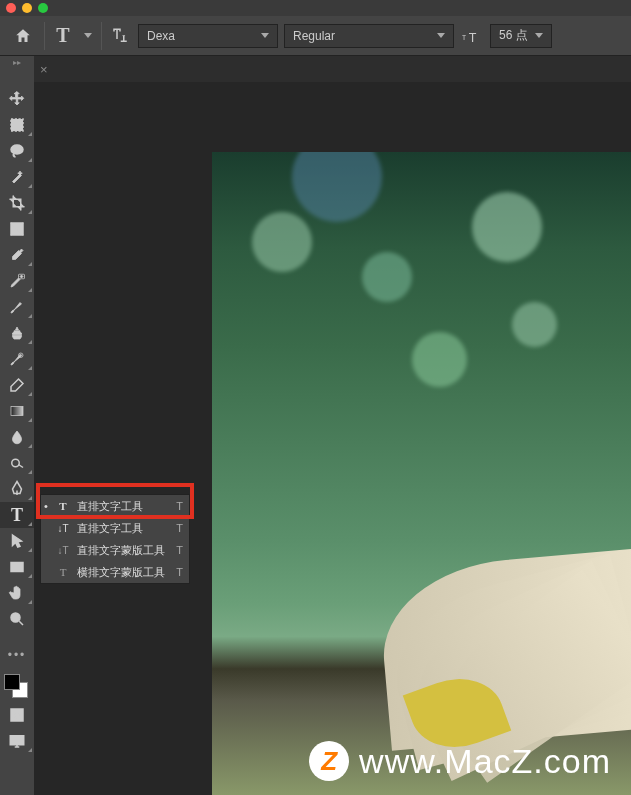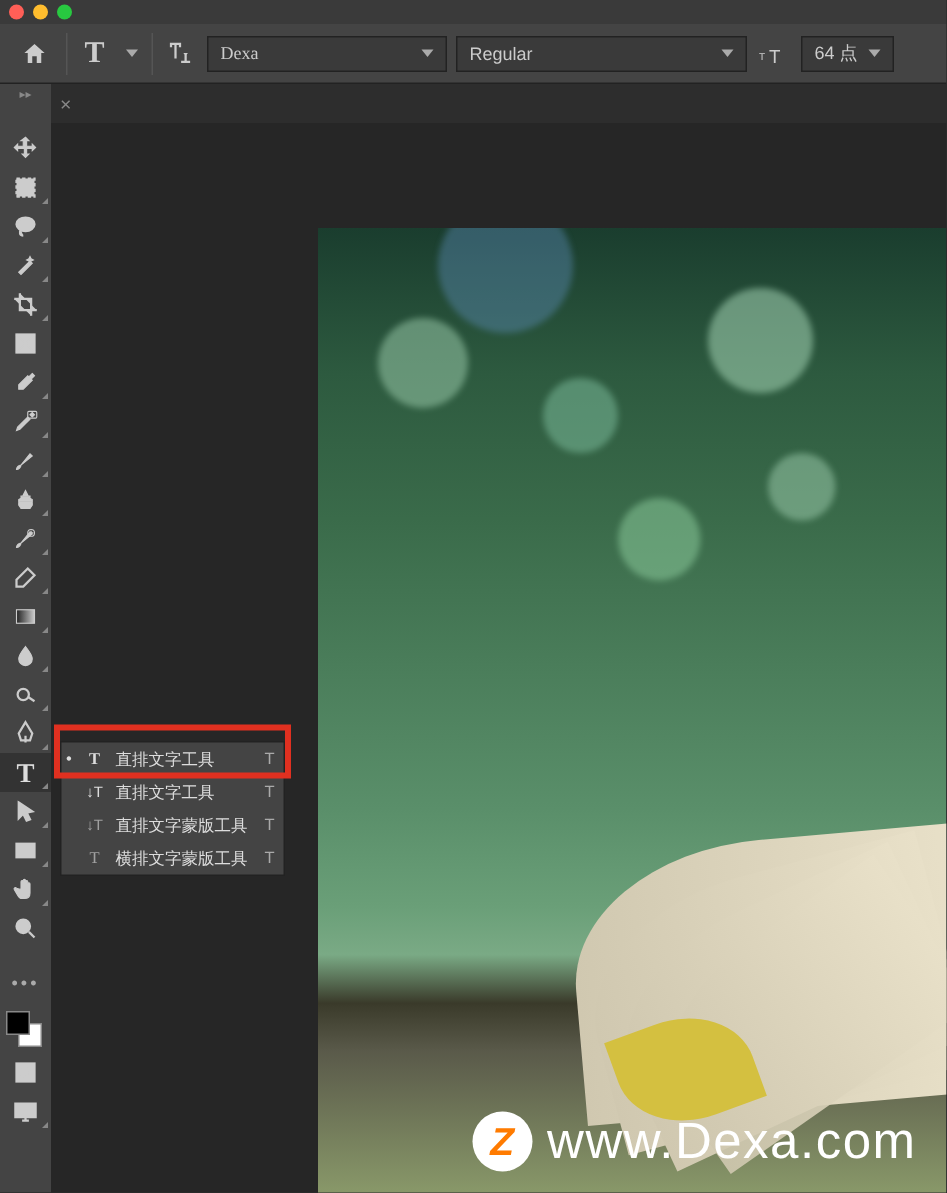--- a/index.html
+++ b/index.html
@@ -14,22 +14,22 @@
     
     
     .toolbar { height: 40px; background: #444; display: flex; align-items: center; padding: 0 8px; gap: 6px; border-bottom: 1px solid #222; }
     .home-btn { width: 30px; height: 28px; display: flex; align-items: center; justify-content: center; }
     .home-btn svg { width: 18px; height: 18px; fill: #ccc; }
     .divider-v { width: 1px; height: 28px; background: #555; }
     .tool-icon { width: 24px; height: 24px; display: flex; align-items: center; justify-content: center; color: #ccc; }
     .tool-dropdown { width: 14px; display: flex; align-items: center; justify-content: center; }
     .text-orient svg { width: 18px; height: 18px; fill: #ccc; }
     .font-select { background: #3a3a3a; border: 1px solid #222; height: 24px; display: flex; align-items: center; padding: 0 8px; color: #ccc; }
-    .font-family { width: 160px; font-family: Liberation Serif, serif; }
-    .font-style { width: 194px; }
+    .font-family { width: 140px; }
+    .font-style { width: 170px; }
     .select-arrow { margin-left: auto; }
     .size-icon svg { width: 20px; height: 16px; fill: #ccc; }
     .size-select { width: 62px; }
     
     
     .tabbar { height: 26px; background: #2d2d2d; display: flex; align-items: center; padding-left: 40px; color: #999; font-size: 11px; }
     .tab { display: flex; align-items: center; gap: 6px; }
     .tab-close { cursor: pointer; color: #888; font-size: 13px; }
     
     
@@ -117,21 +117,21 @@
         <div class="chev-down"></div>
       </span>
   </div>
   <div class="tool-icon size-icon">
     <svg viewBox="0 0 24 16">
         <text x="0" y="13" font-size="8" fill="#ccc">T</text>
         <text x="8" y="15" font-size="15" fill="#ccc">T</text>
       </svg>
   </div>
   <div class="font-select size-select">
-    <span>64 点</span>
+    <span>56 点</span>
     <span class="select-arrow">
         <div class="chev-down"></div>
       </span>
   </div>
 </div>
 
 <div class="tabbar">
   <div class="tab">
     <span class="tab-close">×</span>
   </div>
@@ -339,14 +339,14 @@
     <span class="flyout-shortcut">T</span>
   </div>
 </div>
 
 <div class="red-box red-box-1"></div>
 
 <div class="watermark">
   <div class="wm-badge">
       <span>Z</span>
     </div>
-  <div class="wm-text">www.Dexa.com</div>
+  <div class="wm-text">www.MacZ.com</div>
 </div>
 
 </body></html>

